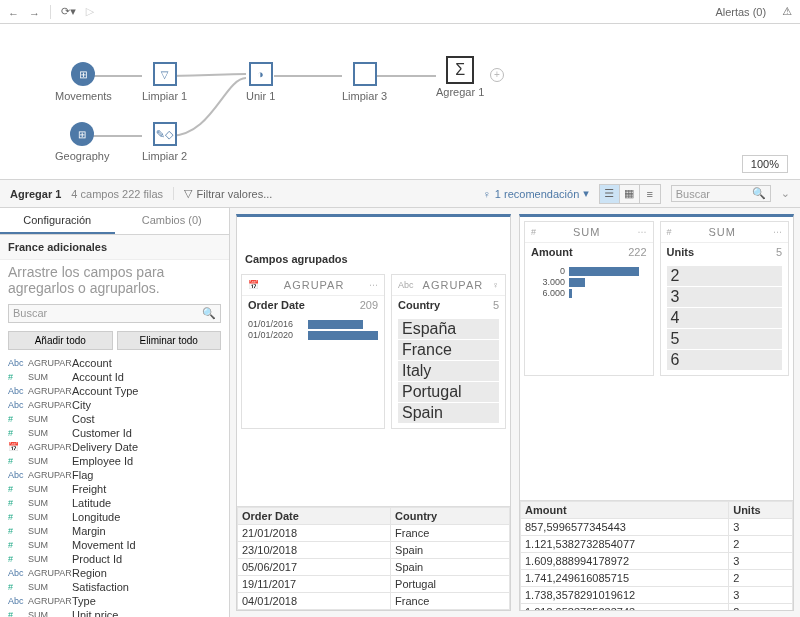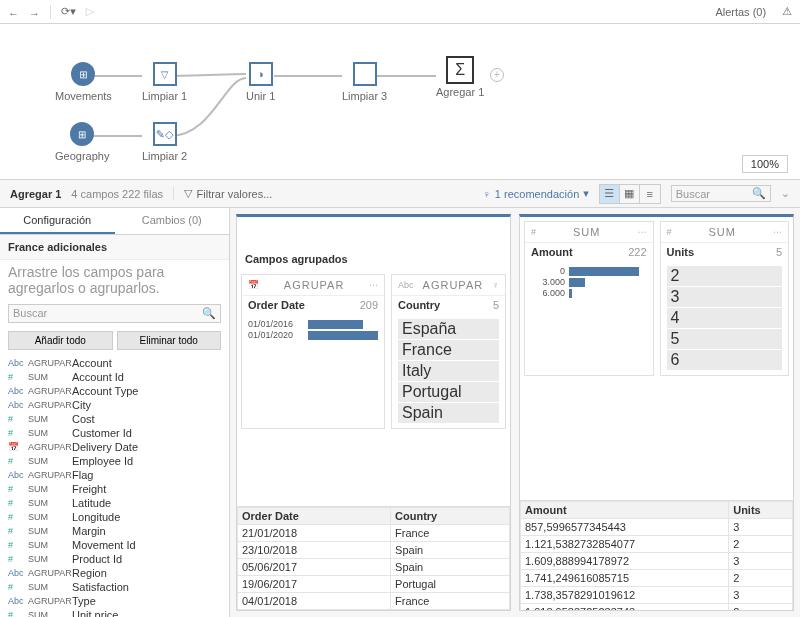--- a/index.html
+++ b/index.html
@@ -340,21 +340,21 @@
               </tr>
               <tr>
                 <td>23/10/2018</td>
                 <td>Spain</td>
               </tr>
               <tr>
                 <td>05/06/2017</td>
                 <td>Spain</td>
               </tr>
               <tr>
-                <td>19/06/2017</td>
+                <td>19/11/2017</td>
                 <td>Portugal</td>
               </tr>
               <tr>
                 <td>04/01/2018</td>
                 <td>France</td>
               </tr>
             </tbody>
           </table>
       </div>
     </div>

